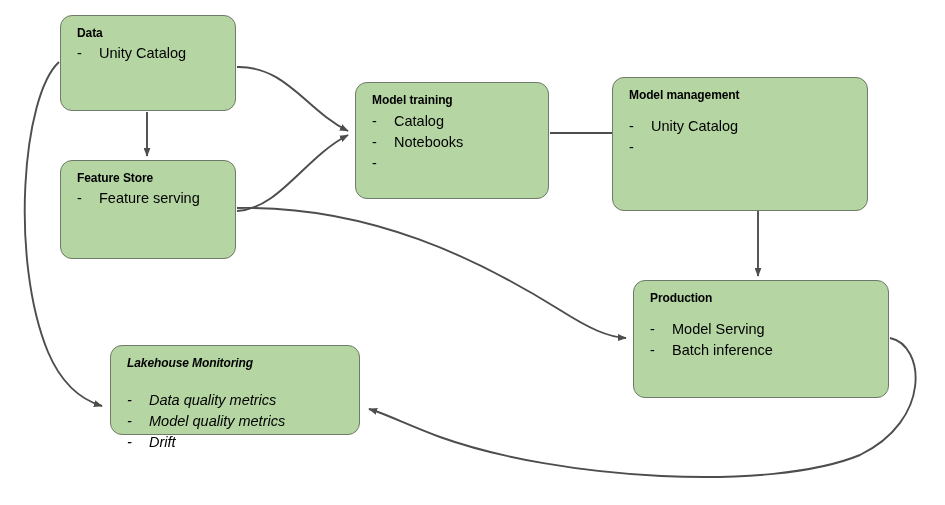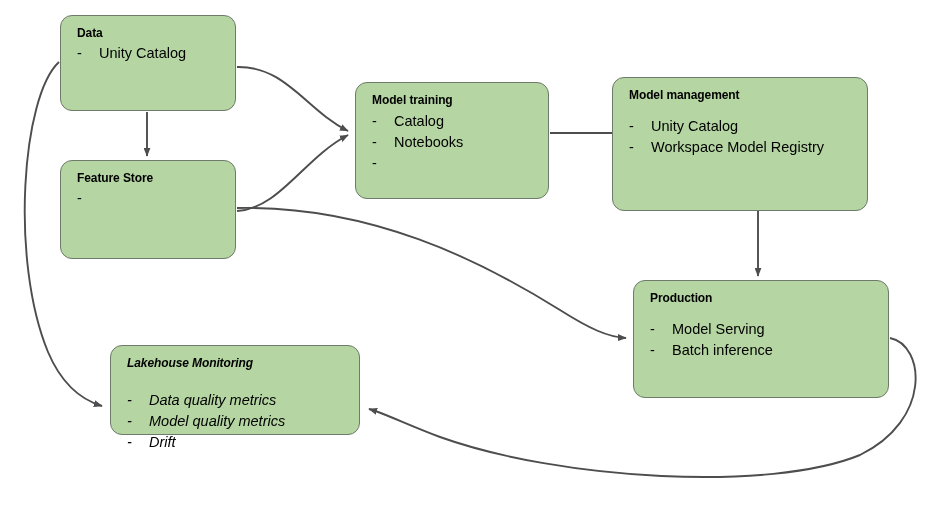--- a/index.html
+++ b/index.html
@@ -110,20 +110,21 @@
         <span>Unity Catalog</span>
       </li>
     </ul>
   </div>
 
   <div class="node" id="node-feature">
     <div class="node-title">Feature Store</div>
     <ul class="node-items">
       <li>
         <span class="bullet-dash">-</span>
+        <span>Feature serving</span>
       </li>
     </ul>
   </div>
 
   <div class="node" id="node-training">
     <div class="node-title">Model training</div>
     <ul class="node-items">
       <li>
         <span class="bullet-dash">-</span>
         <span>Catalog</span>
@@ -140,21 +141,20 @@
 
   <div class="node" id="node-mgmt">
     <div class="node-title">Model management</div>
     <ul class="node-items">
       <li>
         <span class="bullet-dash">-</span>
         <span>Unity Catalog</span>
       </li>
       <li>
         <span class="bullet-dash">-</span>
-        <span>Workspace Model Registry</span>
       </li>
     </ul>
   </div>
 
   <div class="node" id="node-production">
     <div class="node-title">Production</div>
     <ul class="node-items">
       <li>
         <span class="bullet-dash">-</span>
         <span>Model Serving</span>

